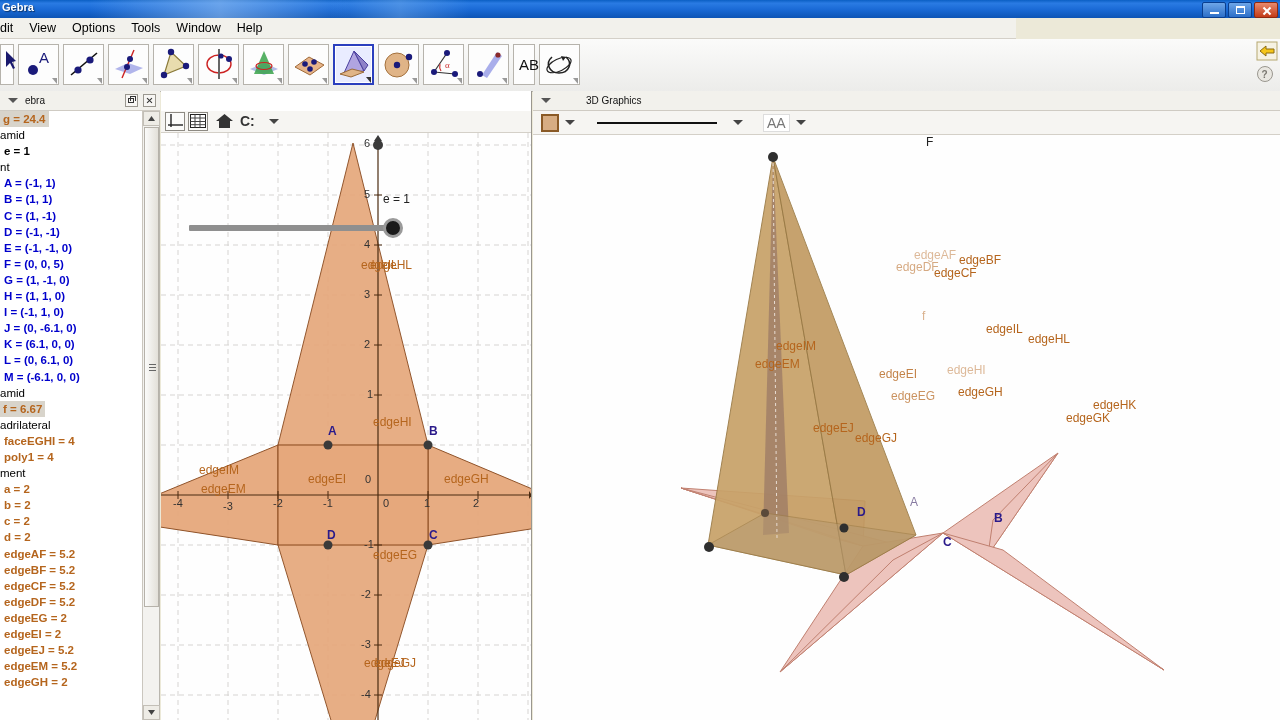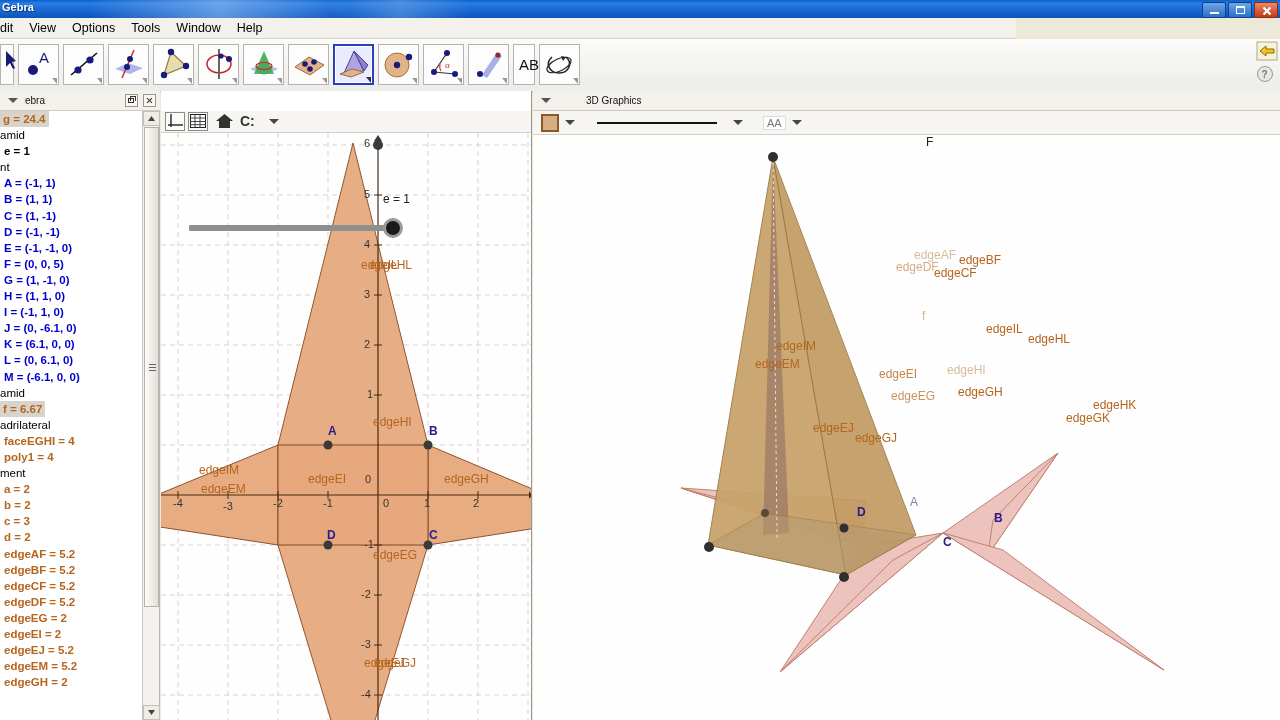--- a/index.html
+++ b/index.html
@@ -149,21 +149,21 @@
     position:absolute;left:533px;top:91px;width:747px;height:629px;background:#fff;box-sizing:border-box;overflow:hidden;
   }
   #g3d-style{
     position:absolute;left:0;top:20px;width:747px;height:24px;
     background:#f6f5f2;border-bottom:1px solid #d4d0c8;box-sizing:border-box;
     display:flex;align-items:center;padding-left:8px;gap:6px;
   }
   .colorswatch{width:18px;height:18px;border:2px solid #8a5a26;background:#d7ad83;box-sizing:border-box;}
   .dd-tri{width:0;height:0;border-left:5px solid transparent;border-right:5px solid transparent;border-top:5px solid #444;}
   .linesample{width:120px;height:0;border-top:2px solid #111;}
-  .aa-box{background:#fff;border:1px solid #ddd;padding:0 3px;font-size:11px;color:#777;}
+  .aa-box{background:#fff;border:1px solid #ddd;padding:0 3px;font-size:14px;color:#777;}
   #g3d-canvas{position:absolute;left:0;top:44px;width:747px;height:585px;background:#fff;}
 
   
   .lbl{position:absolute;font-size:12px;white-space:nowrap;}
   .lbl-edge{color:#b5651d;}
   .lbl-pt{color:#2a1a8a;}
   .lbl-ax{color:#333;font-size:11px;}
 </style>
 </head>
 <body>
@@ -371,21 +371,21 @@
       <div class="alg-row"><span class="alg-pt">L = (0, 6.1, 0)</span></div>
       <div class="alg-row"><span class="alg-pt">M = (-6.1, 0, 0)</span></div>
       <div class="alg-row cat"><span>amid</span></div>
       <div class="alg-row"><span class="alg-num hl">f = 6.67</span></div>
       <div class="alg-row cat"><span>adrilateral</span></div>
       <div class="alg-row"><span class="alg-num">faceEGHI = 4</span></div>
       <div class="alg-row"><span class="alg-num">poly1 = 4</span></div>
       <div class="alg-row cat"><span>ment</span></div>
       <div class="alg-row"><span class="alg-num">a = 2</span></div>
       <div class="alg-row"><span class="alg-num">b = 2</span></div>
-      <div class="alg-row"><span class="alg-num">c = 3</span></div>
+      <div class="alg-row"><span class="alg-num">c = 2</span></div>
       <div class="alg-row"><span class="alg-num">d = 2</span></div>
       <div class="alg-row"><span class="alg-num">edgeAF = 5.2</span></div>
       <div class="alg-row"><span class="alg-num">edgeBF = 5.2</span></div>
       <div class="alg-row"><span class="alg-num">edgeCF = 5.2</span></div>
       <div class="alg-row"><span class="alg-num">edgeDF = 5.2</span></div>
       <div class="alg-row"><span class="alg-num">edgeEG = 2</span></div>
       <div class="alg-row"><span class="alg-num">edgeEI = 2</span></div>
       <div class="alg-row"><span class="alg-num">edgeEJ = 5.2</span></div>
       <div class="alg-row"><span class="alg-num">edgeEM = 5.2</span></div>
       <div class="alg-row"><span class="alg-num">edgeGH = 2</span></div>

